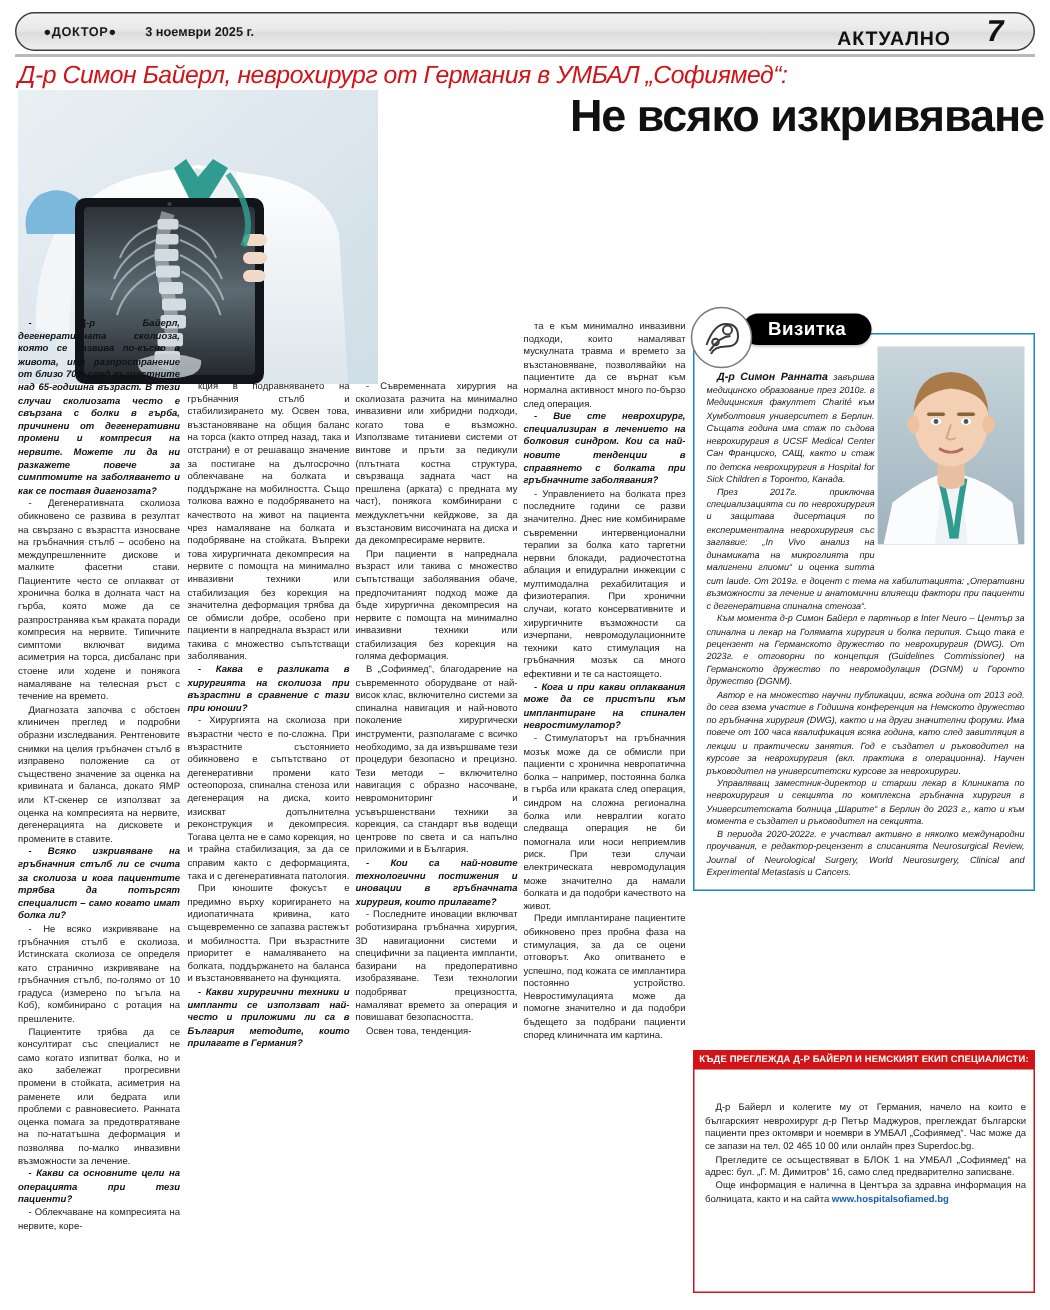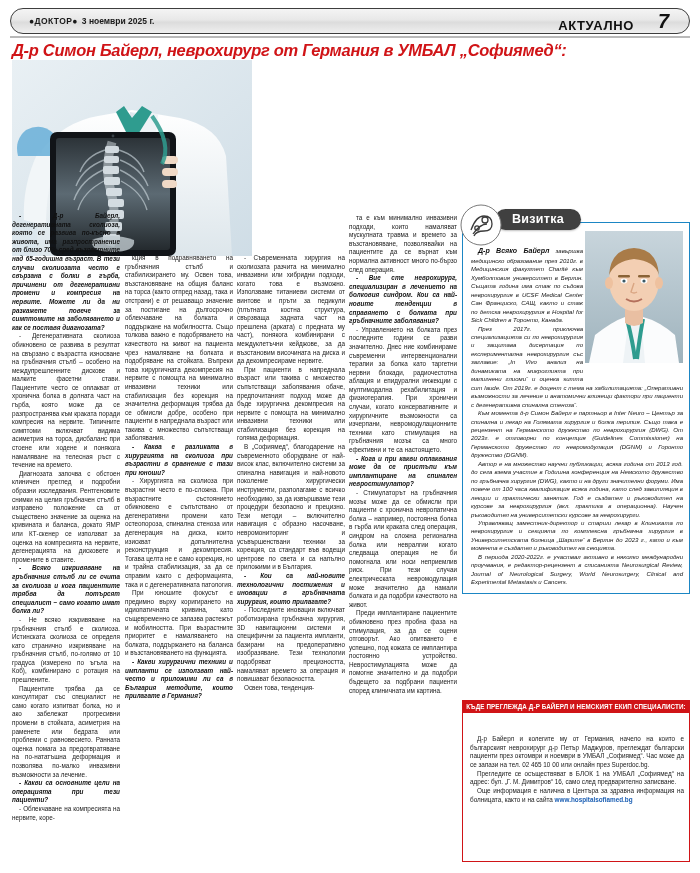--- a/index.html
+++ b/index.html
@@ -17,31 +17,31 @@
   .masthead{
     position:absolute;left:10px;top:8px;width:680px;height:26px;
     border:1.5px solid #3d3d3d;border-radius:13px;
     background:linear-gradient(to bottom,#f4f4f4 0%,#e8e8e8 45%,#dcdcdc 55%,#efefef 100%);
     display:flex;align-items:center;box-sizing:border-box;
   }
   .mh-brand{
     font-size:8.5px;font-weight:bold;letter-spacing:.4px;color:#1a1a1a;
     margin-left:18px;white-space:nowrap;
   }
-  .mh-date{font-size:8.5px;font-weight:bold;color:#1a1a1a;margin-left:4px;white-space:nowrap;}
+  .mh-date{font-size:8.5px;font-weight:bold;color:#1a1a1a;margin-left:19px;white-space:nowrap;}
   .mh-right{margin-left:auto;display:flex;align-items:flex-end;}
   .mh-section{font-size:13px;font-weight:bold;letter-spacing:.6px;color:#111;}
   .mh-page{font-size:20px;font-weight:bold;font-style:italic;color:#111;margin:0 20px 0 24px;}
 
   .mh-rule{position:absolute;left:10px;top:36px;width:680px;height:2px;background:#b9b9b9;}
 
   
   .kicker{
     position:absolute;left:12px;top:41px;width:676px;
-    font-size:16.5px;font-weight:bold;font-style:italic;color:#d01417;
+    font-size:16.5px;font-weight:normal;font-style:italic;color:#d01417;
     letter-spacing:-.3px;white-space:nowrap;
   }
 
   
   .hero{
     position:absolute;left:12px;top:60px;width:240px;height:196px;
     overflow:hidden;background:#dfe6ea;
   }
   .hero svg{display:block;}
 
@@ -70,21 +70,21 @@
   .col3{left:237px;top:254px;width:108px;}
   .col4{left:349px;top:214px;width:108px;}
 
   
   .vbox{
     position:absolute;left:462px;top:222px;width:228px;height:372px;
     border:1.6px solid #1b86c4;background:#ffffff;box-sizing:border-box;
   }
   .vbadge{
     position:absolute;left:495px;top:209px;
-    background:#404040;color:#fff;border-radius:13px;
+    background:#000000;color:#fff;border-radius:13px;
     padding:3px 17px 4px 17px;font-size:12.5px;font-weight:bold;
     letter-spacing:.3px;box-shadow:0 1px 2px rgba(0,0,0,.25);
     z-index:4;
   }
   .vlogo{
     position:absolute;left:458px;top:204px;width:46px;height:42px;z-index:5;
   }
   .vportrait{
     position:absolute;right:6px;top:8px;width:98px;height:132px;
     overflow:hidden;background:#cfd8dd;
@@ -202,20 +202,21 @@
         <rect x="150" y="96" width="16" height="8" rx="4"></rect>
         <rect x="150" y="108" width="16" height="8" rx="4"></rect>
         <rect x="150" y="120" width="15" height="8" rx="4"></rect>
       </g>
 
       <path d="M140 56 Q160 84 150 104" stroke="#2f9c8f" stroke-width="4" fill="none" opacity=".85"></path>
     </svg>
   </div>
 
   <div class="headline">
+    <div class="hl-line">Не всяко изкривяване</div>
   </div>
 
   <div class="col col1b">
       <p class="q">- Д-р Байерл, дегенеративната сколиоза, която се развива по-късно в живота, има разпространение от близо 70% сред възрастните над 65-годишна възраст. В тези случаи сколиозата често е свързана с болки в гърба, причинени от дегенеративни промени и компресия на нервите. Можете ли да ни разкажете повече за симптомите на заболяването и как се поставя диагнозата?</p>
       <p class="">- Дегенеративната сколиоза обикновено се развива в резултат на свързано с възрастта износване на гръбначния стълб – особено на междупрешленните дискове и малките фасетни стави. Пациентите често се оплакват от хронична болка в долната част на гърба, която може да се разпространява към краката поради компресия на нервите. Типичните симптоми включват видима асиметрия на торса, дисбаланс при стоене или ходене и понякога намаляване на телесная ръст с течение на времето.</p>
       <p class="">Диагнозата започва с обстоен клиничен преглед и подробни образни изследвания. Рентгеновите снимки на целия гръбначен стълб в изправено положение са от съществено значение за оценка на кривината и баланса, докато ЯМР или КТ-скенер се използват за оценка на компресията на нервите, дегенерацията на дисковете и промените в ставите.</p>
       <p class="q">- Всяко изкривяване на гръбначния стълб ли се счита за сколиоза и кога пациентите трябва да потърсят специалист – само когато имат болка ли?</p>
       <p class="">- Не всяко изкривяване на гръбначния стълб е сколиоза. Истинската сколиоза се определя като странично изкривяване на гръбначния стълб, по-голямо от 10 градуса (измерено по ъгъла на Коб), комбинирано с ротация на прешлените.</p>
       <p class="">Пациентите трябва да се консултират със специалист не само когато изпитват болка, но и ако забележат прогресивни промени в стойката, асиметрия на раменете или бедрата или проблеми с равновесието. Ранната оценка помага за предотвратяване на по-нататъшна деформация и позволява по-малко инвазивни възможности за лечение.</p>
       <p class="q">- Какви са основните цели на операцията при тези пациенти?</p>
@@ -279,21 +280,21 @@
         <circle cx="39" cy="50" r="1.6" fill="#3c5a66"></circle>
         <circle cx="59" cy="50" r="1.6" fill="#3c5a66"></circle>
 
         <path d="M49 52 L46 61 Q49 63 52 61" stroke="#d9a582" stroke-width="1.4" fill="none"></path>
 
         <path d="M41 68 Q49 73 57 68" stroke="#b4705c" stroke-width="1.8" fill="none"></path>
       </svg>
     </div>
     <div class="vtxt" style="font-size: 6.04px;">
         <div class="vfloat"></div>
-        <p><span class="vname">Д-р Всяко Байерл </span>завършва медицинско образование през 2010г. в Медицинския факултет Charité към Хумболтовия университет в Берлин. Същата година има стаж по съдова неврохирургия в UCSF Medical Center Сан Франциско, САЩ, както и стаж по детска неврохирургия в Hospital for Sick Children в Торонто, Канада.</p>
+        <p><span class="vname">Д-р Симон Ранната </span>завършва медицинско образование през 2010г. в Медицинския факултет Charité към Хумболтовия университет в Берлин. Същата година има стаж по съдова неврохирургия в UCSF Medical Center Сан Франциско, САЩ, както и стаж по детска неврохирургия в Hospital for Sick Children в Торонто, Канада.</p>
         <p>През 2017г. приключва специализацията си по неврохирургия и защитава дисертация по експериментална неврохирургия със заглавие: „In Vivo анализ на динамиката на микроглията при малигнени глиоми“ и оценка summa cum laude. От 2019г. е доцент с тема на хабилитацията: „Оперативни възможности за лечение и анатомични влияещи фактори при пациенти с дегенеративна спинална стеноза“.</p>
         <p>Към момента д-р Симон Байерл е партньор в Inter Neuro – Център за спинална и лекар на Голямата хирургия и болка перипия. Също така е рецензент на Германското дружество по неврохирургия (DWG). От 2023г. е отговорни по концепция (Guidelines Commissioner) на Германското дружество по невромодулация (DGNM) и Горонто дружество (DGNM).</p>
         <p>Автор е на множество научни публикации, всяка година от 2013 год. до сега взема участие в Годишна конференция на Немското дружество по гръбначна хирургия (DWG), както и на други значителни форуми. Има повече от 100 часа квалификация всяка година, като след завитляция в лекции и практически занятия. Год е създател и ръководител на курсове за неврохирургия (вкл. практика в операционна). Научен ръководител на университетски курсове за неврохирурги.</p>
         <p>Управляващ заместник-директор и старши лекар в Клиниката по неврохирургия и секцията по комплексна гръбначна хирургия в Университетската болница „Шарите“ в Берлин до 2023 г., като и към момента е създател и ръководител на секцията.</p>
         <p>В периода 2020-2022г. е участвал активно в няколко международни проучвания, е редактор-рецензент в списанията Neurosurgical Review, Journal of Neurological Surgery, World Neurosurgery, Clinical and Experimental Metastasis и Cancers.</p>
       </div>
   </div>
   <div class="vlogo">
     <svg width="46" height="42" viewBox="0 0 46 42">
       <circle cx="23" cy="21" r="20" fill="#ffffff" stroke="#7a7a7a" stroke-width="1"></circle>

